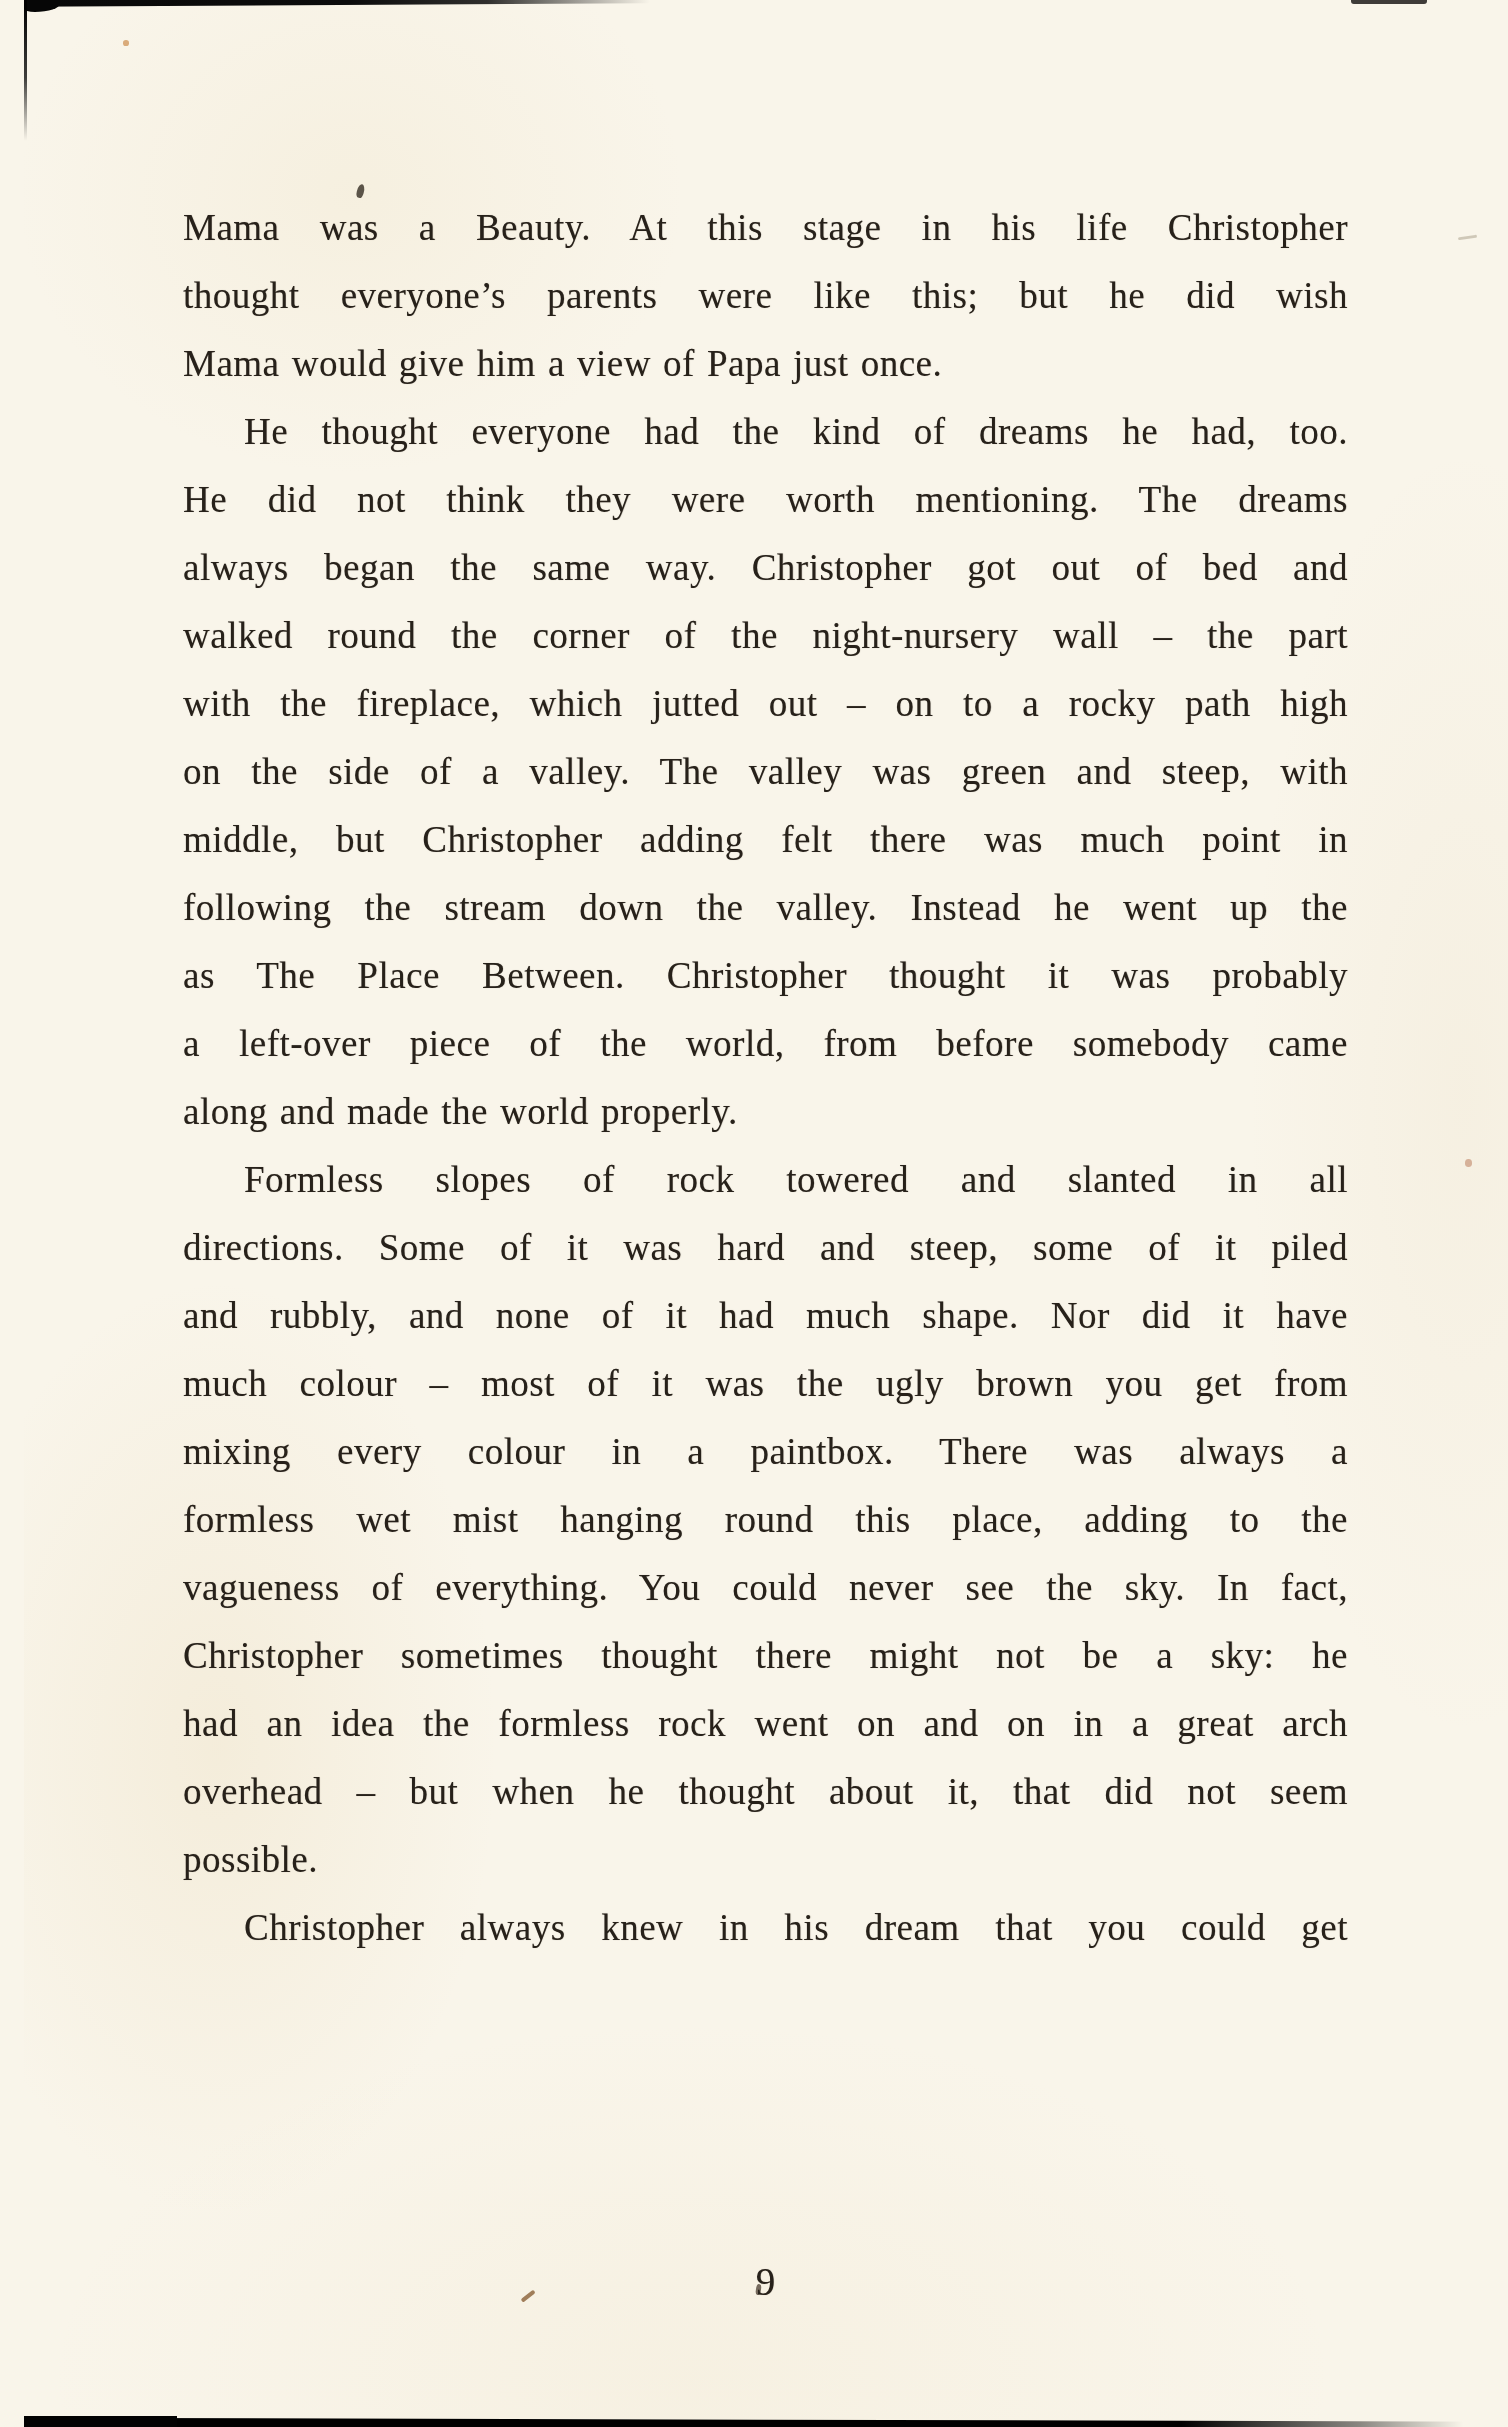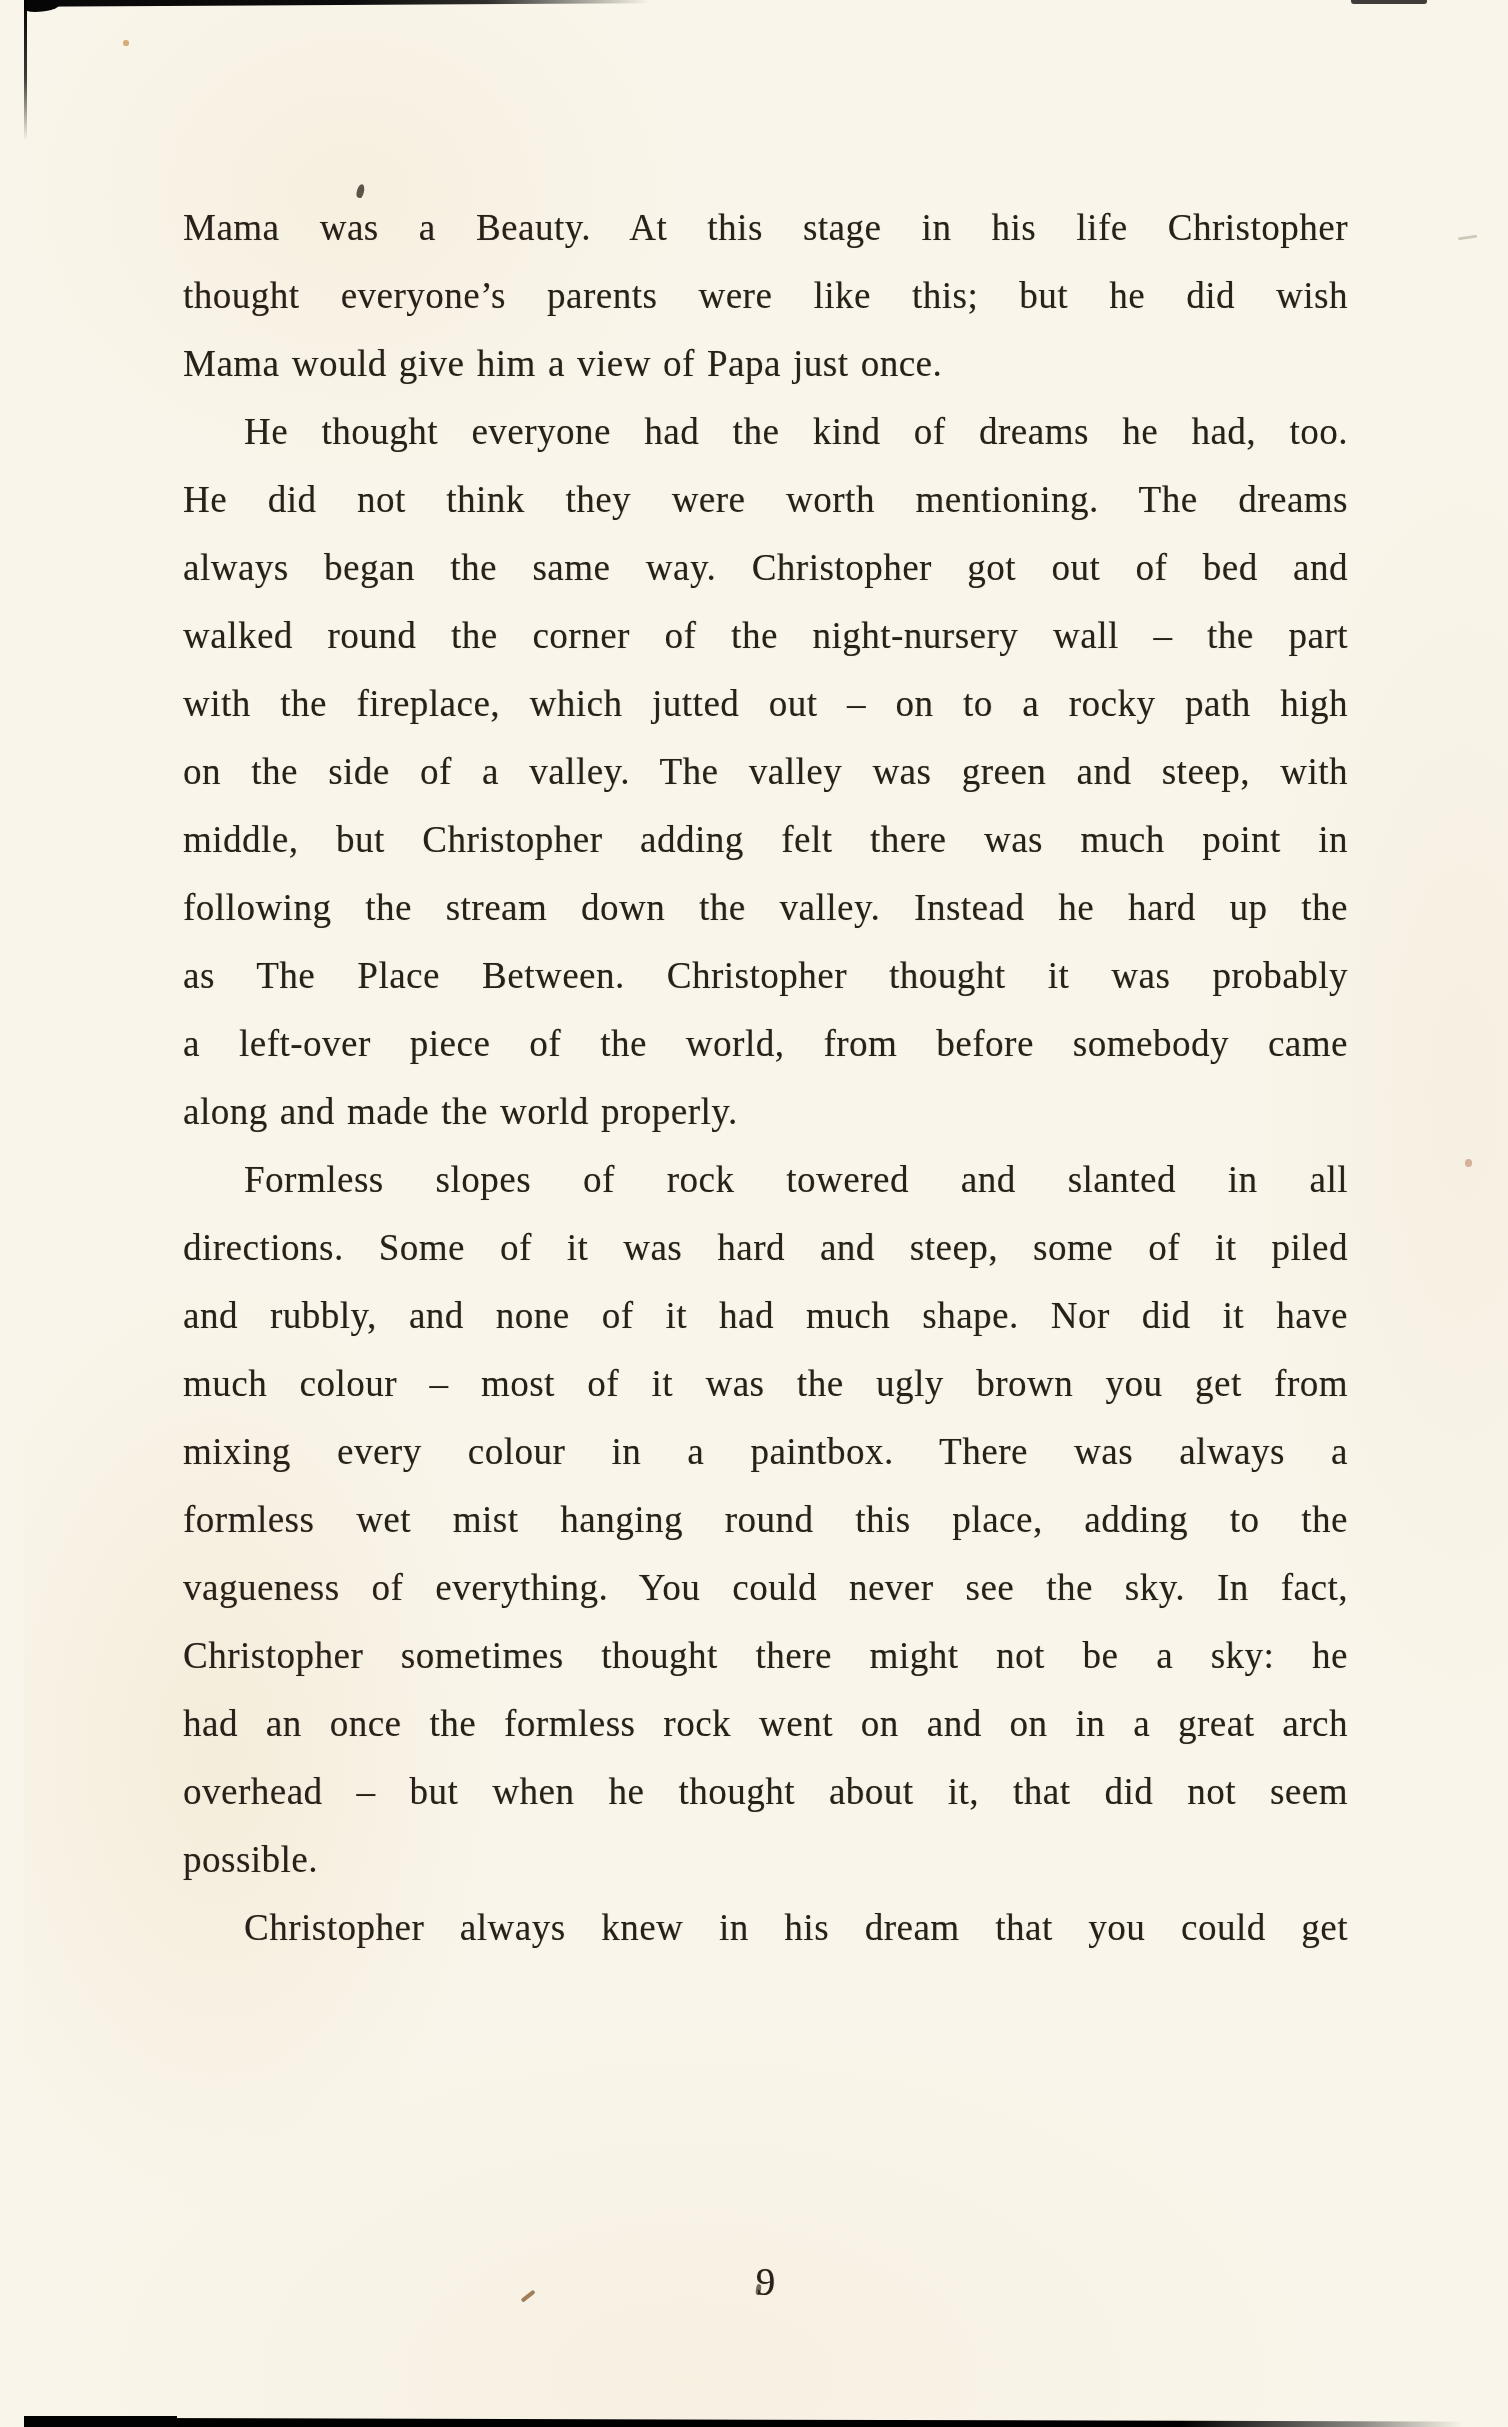--- a/index.html
+++ b/index.html
@@ -106,33 +106,33 @@
       <div class="line"><span>Mama was a Beauty. At this stage in his life Christopher</span></div>
       <div class="line"><span>thought everyone’s parents were like this; but he did wish</span></div>
       <div class="line last"><span>Mama would give him a view of Papa just once.</span></div>
       <div class="line indent"><span>He thought everyone had the kind of dreams he had, too.</span></div>
       <div class="line"><span>He did not think they were worth mentioning. The dreams</span></div>
       <div class="line"><span>always began the same way. Christopher got out of bed and</span></div>
       <div class="line"><span>walked round the corner of the night-nursery wall – the part</span></div>
       <div class="line"><span>with the fireplace, which jutted out – on to a rocky path high</span></div>
       <div class="line"><span>on the side of a valley. The valley was green and steep, with</span></div>
       <div class="line"><span>middle, but Christopher adding felt there was much point in</span></div>
-      <div class="line"><span>following the stream down the valley. Instead he hard up the</span></div>
+      <div class="line"><span>following the stream down the valley. Instead he went up the</span></div>
       <div class="line"><span>as The Place Between. Christopher thought it was probably</span></div>
       <div class="line"><span>a left-over piece of the world, from before somebody came</span></div>
       <div class="line last"><span>along and made the world properly.</span></div>
       <div class="line indent"><span>Formless slopes of rock towered and slanted in all</span></div>
       <div class="line"><span>directions. Some of it was hard and steep, some of it piled</span></div>
       <div class="line"><span>and rubbly, and none of it had much shape. Nor did it have</span></div>
       <div class="line"><span>much colour – most of it was the ugly brown you get from</span></div>
       <div class="line"><span>mixing every colour in a paintbox. There was always a</span></div>
       <div class="line"><span>formless wet mist hanging round this place, adding to the</span></div>
       <div class="line"><span>vagueness of everything. You could never see the sky. In fact,</span></div>
       <div class="line"><span>Christopher sometimes thought there might not </span><span class="italic">be</span><span> a sky: he</span></div>
-      <div class="line"><span>had an once the formless rock went on and on in a great arch</span></div>
+      <div class="line"><span>had an idea the formless rock went on and on in a great arch</span></div>
       <div class="line"><span>overhead – but when he thought about it, that did not seem</span></div>
       <div class="line last"><span>possible.</span></div>
       <div class="line indent"><span>Christopher always knew in his dream that you could get</span></div>
     </section>
 
   <div class="page-number">9</div>
 </main>
 
 
 </body></html>

